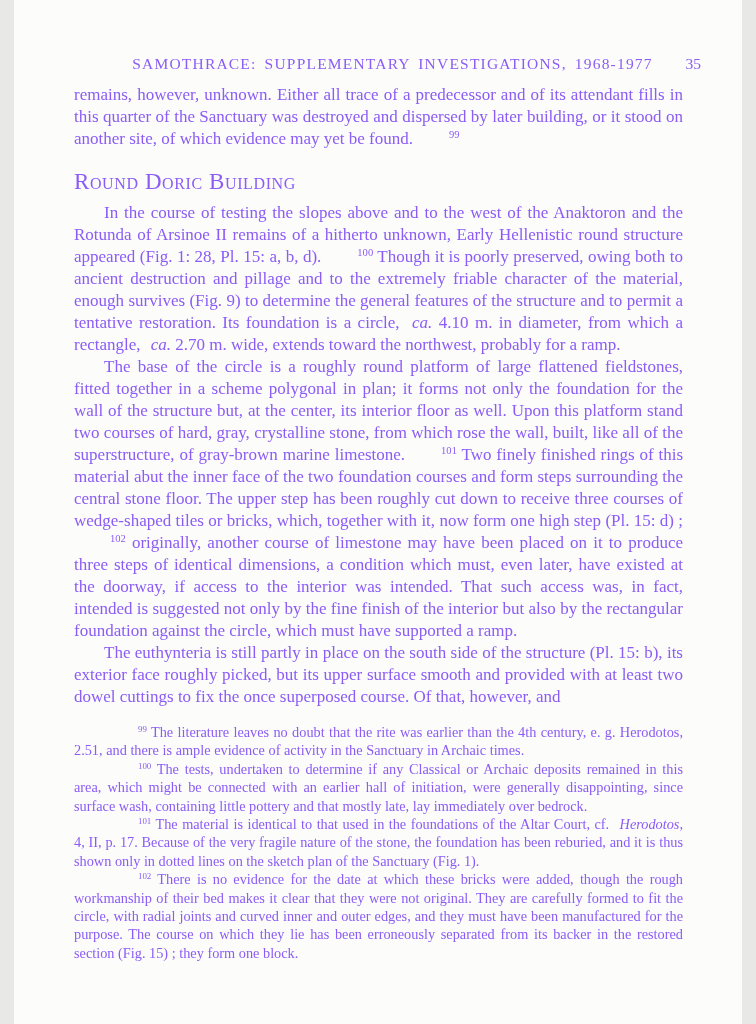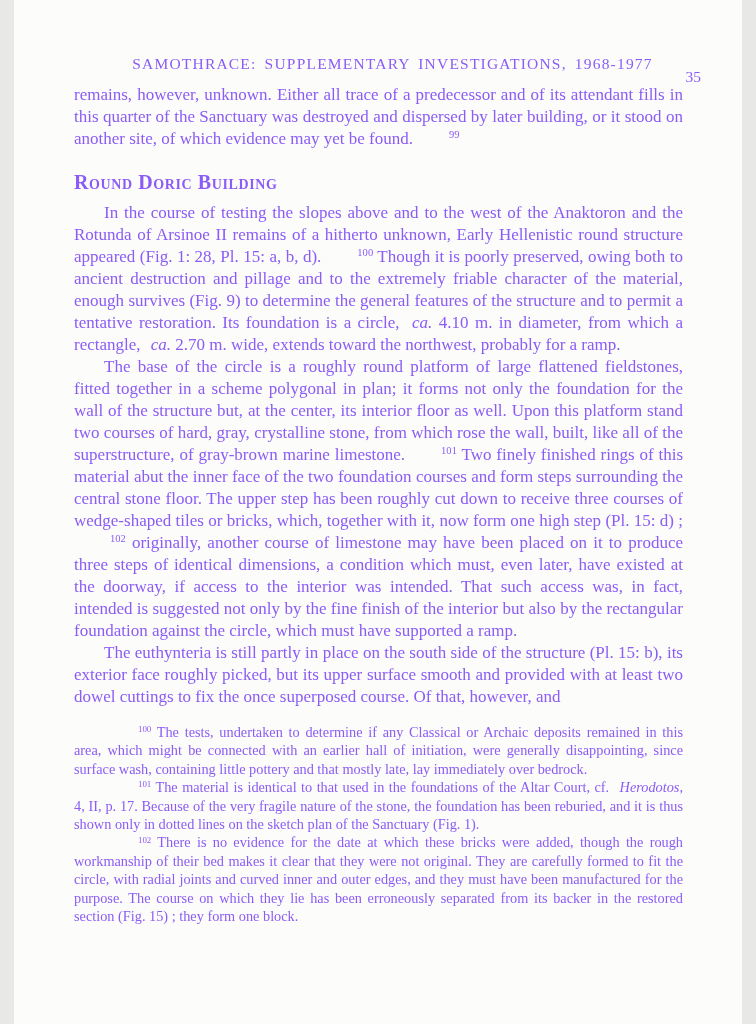--- a/index.html
+++ b/index.html
@@ -30,38 +30,38 @@
   }
   .rh-title {
     display: block;
     text-align: center;
     letter-spacing: 1.2px;
     word-spacing: 3px;
   }
   .rh-page {
     position: absolute;
     right: 10px;
-    top: 13px;
+    top: 0;
   }
   .body-text {
     font-size: 17px;
     line-height: 22px;
     text-align: justify;
   }
   p.para {
     margin: 0;
     text-indent: 30px;
   }
   p.para.no-indent {
     text-indent: 0;
   }
   h2.section-heading {
     margin: 21px 0 9px 0;
-    font-size: 20px;
-    font-weight: bold;
+    font-size: 23px;
+    font-weight: normal;
     font-variant: small-caps;
     letter-spacing: 0.6px;
     text-align: left;
   }
   .footnotes {
     margin-top: 15px;
     font-size: 14.3px;
     line-height: 18.4px;
     text-align: justify;
   }
@@ -92,18 +92,19 @@
 
   <div class="body-text">
     <p class="para no-indent">remains, however, unknown.  Either all trace of a predecessor and of its attendant fills in this quarter of the Sanctuary was destroyed and dispersed by later building, or it stood on another site, of which evidence may yet be found.<sup>99</sup></p>
     <h2 class="section-heading">Round Doric Building</h2>
     <p class="para">In the course of testing the slopes above and to the west of the Anaktoron and the Rotunda of Arsinoe II remains of a hitherto unknown, Early Hellenistic round structure appeared (Fig. 1: 28, Pl. 15: a, b, d).<sup>100</sup>  Though it is poorly preserved, owing both to ancient destruction and pillage and to the extremely friable character of the material, enough survives (Fig. 9) to determine the general features of the structure and to permit a tentative restoration.  Its foundation is a circle, <i>ca.</i> 4.10 m. in diameter, from which a rectangle, <i>ca.</i> 2.70 m. wide, extends toward the northwest, probably for a ramp.</p>
     <p class="para">The base of the circle is a roughly round platform of large flattened fieldstones, fitted together in a scheme polygonal in plan; it forms not only the foundation for the wall of the structure but, at the center, its interior floor as well.  Upon this platform stand two courses of hard, gray, crystalline stone, from which rose the wall, built, like all of the superstructure, of gray-brown marine limestone.<sup>101</sup>  Two finely finished rings of this material abut the inner face of the two foundation courses and form steps surrounding the central stone floor.  The upper step has been roughly cut down to receive three courses of wedge-shaped tiles or bricks, which, together with it, now form one high step (Pl. 15: d) ; <sup>102</sup> originally, another course of limestone may have been placed on it to produce three steps of identical dimensions, a condition which must, even later, have existed at the doorway, if access to the interior was intended.  That such access was, in fact, intended is suggested not only by the fine finish of the interior but also by the rectangular foundation against the circle, which must have supported a ramp.</p>
     <p class="para">The euthynteria is still partly in place on the south side of the structure (Pl. 15: b), its exterior face roughly picked, but its upper surface smooth and provided with at least two dowel cuttings to fix the once superposed course.  Of that, however, and</p>
   </div>
 
   <div class="footnotes">
+    <p class="footnote"><sup>99</sup> The literature leaves no doubt that the rite was earlier than the 4th century, e. g. Herodotos, 2.51, and there is ample evidence of activity in the Sanctuary in Archaic times.</p>
     <p class="footnote"><sup>100</sup> The tests, undertaken to determine if any Classical or Archaic deposits remained in this area, which might be connected with an earlier hall of initiation, were generally disappointing, since surface wash, containing little pottery and that mostly late, lay immediately over bedrock.</p>
     <p class="footnote"><sup>101</sup> The material is identical to that used in the foundations of the Altar Court, cf. <i>Herodotos,</i> 4, II, p. 17.  Because of the very fragile nature of the stone, the foundation has been reburied, and it is thus shown only in dotted lines on the sketch plan of the Sanctuary (Fig. 1).</p>
     <p class="footnote"><sup>102</sup> There is no evidence for the date at which these bricks were added, though the rough workmanship of their bed makes it clear that they were not original.  They are carefully formed to fit the circle, with radial joints and curved inner and outer edges, and they must have been manufactured for the purpose.  The course on which they lie has been erroneously separated from its backer in the restored section (Fig. 15) ; they form one block.</p>
   </div>
 
 </div>
 
 </body></html>

